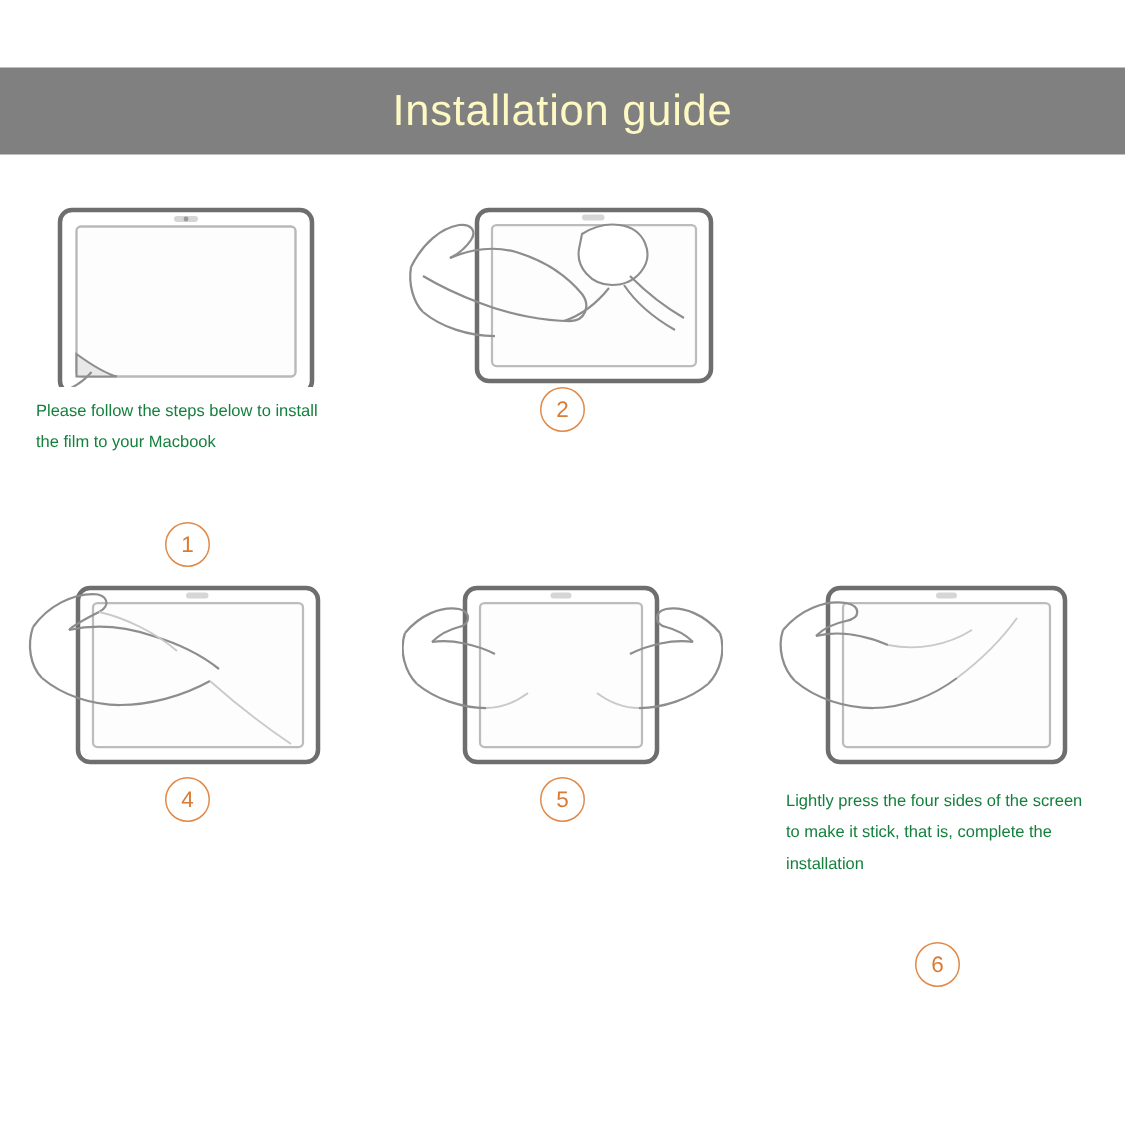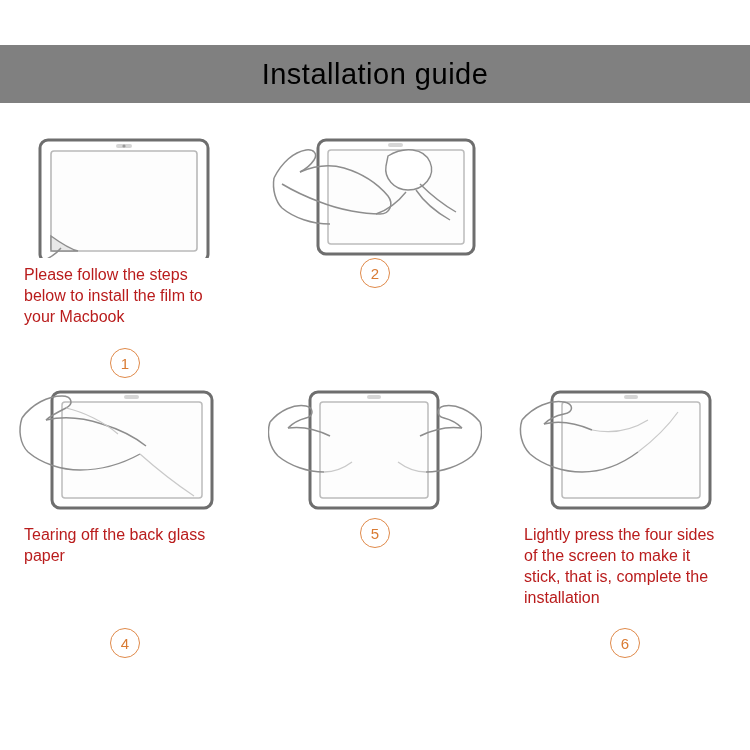--- a/index.html
+++ b/index.html
@@ -25,21 +25,21 @@
     left: 0;
     top: 45px;
     width: 750px;
     height: 58px;
     background: #808080;
     display: flex;
     align-items: center;
     justify-content: center;
   }
   .header-title {
-    color: #000000;
+    color: #fef9c3;
     font-size: 29px;
     font-weight: 400;
     letter-spacing: 0.5px;
     font-family: "Liberation Sans", sans-serif;
   }
   .grid {
     position: absolute;
     left: 0;
     top: 118px;
     width: 750px;
@@ -55,23 +55,23 @@
     align-items: stretch;
   }
   .art {
     height: 140px;
     position: relative;
   }
   .art svg {
     display: block;
   }
   .caption {
-    font-size: 16px;
+    font-size: 11px;
     line-height: 21px;
-    color: #b91c1c;
+    color: #15803d;
     margin-top: 6px;
     min-height: 84px;
     padding-left: 6px;
     padding-right: 2px;
   }
   .row2 .caption {
     min-height: 104px;
   }
   .step-badge {
     width: 28px;
@@ -146,21 +146,20 @@
           <rect x="106" y="17" width="15" height="4" rx="2" fill="#d6d6d6"></rect>
           <path d="M4 40 C14 26 30 18 44 18 C54 18 56 26 48 30 C40 34 32 38 28 42" fill="none" stroke="#8d8d8d" stroke-width="1.5"></path>
           <path d="M28 42 C46 38 66 40 84 46 C104 52 118 60 128 68" fill="none" stroke="#8d8d8d" stroke-width="1.5"></path>
           <path d="M4 40 C0 52 2 66 10 74" fill="none" stroke="#8d8d8d" stroke-width="1.5"></path>
           <path d="M10 74 C24 86 44 92 62 92" fill="none" stroke="#8d8d8d" stroke-width="1.5"></path>
           <path d="M62 92 C82 92 104 86 122 76" fill="none" stroke="#8d8d8d" stroke-width="1.4"></path>
           <path d="M48 30 C66 34 86 44 100 56" fill="none" stroke="#c9c9c9" stroke-width="1.2"></path>
           <path d="M122 76 C140 92 158 106 176 118" fill="none" stroke="#c9c9c9" stroke-width="1.2"></path>
         </svg>
       </div>
-      <div class="caption">Tearing off the back glass paper</div>
       <div class="step-badge">4</div>
     </div>
 
     <div class="cell row2">
       <div class="art">
         <svg width="214" height="140" viewBox="0 0 214 140">
           <rect x="42" y="14" width="128" height="116" rx="8" ry="8" fill="#ffffff" stroke="#6e6e6e" stroke-width="3"></rect>
           <rect x="52" y="24" width="108" height="96" rx="3" ry="3" fill="#fdfdfd" stroke="#bcbcbc" stroke-width="1.5"></rect>
           <rect x="99" y="17" width="14" height="4" rx="2" fill="#d6d6d6"></rect>
           <path d="M2 44 C12 32 26 26 38 28 C46 30 46 38 38 40 C30 42 24 46 20 50" fill="none" stroke="#8d8d8d" stroke-width="1.5"></path>

